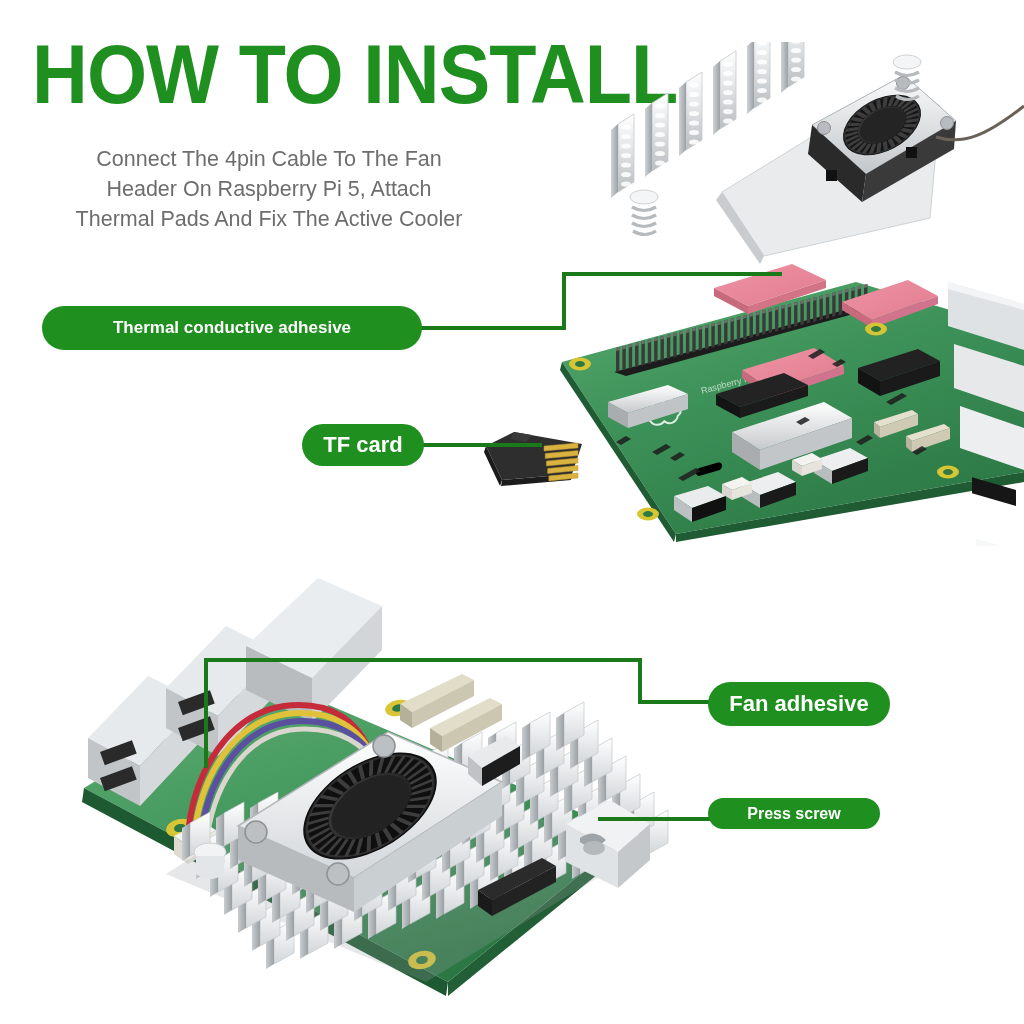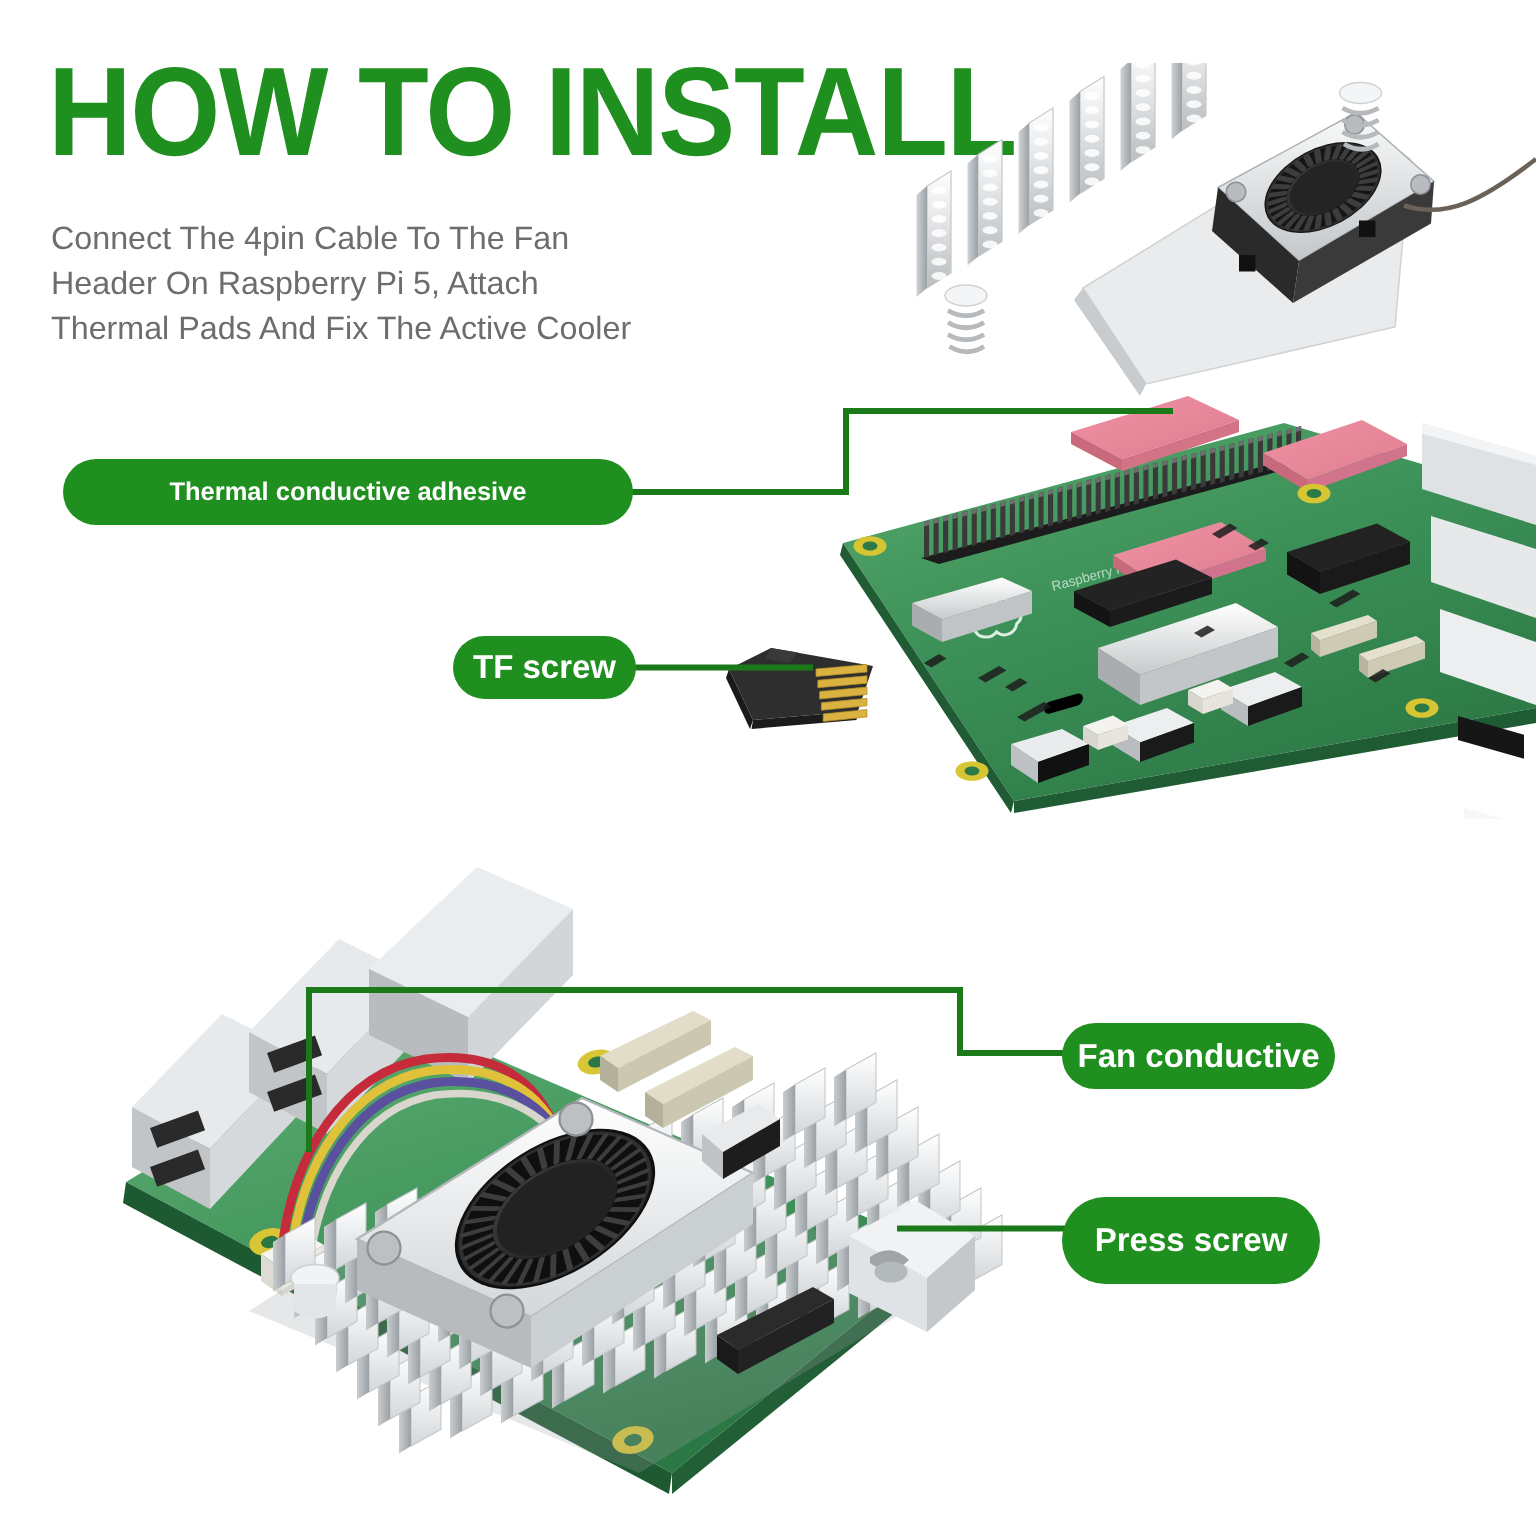--- a/index.html
+++ b/index.html
@@ -11,34 +11,34 @@
   #title{
     position:absolute;left:32px;top:32px;width:520px;
     font-family:"Liberation Sans Narrow","Liberation Sans",sans-serif;
     font-weight:700;font-size:84px;line-height:84px;
     letter-spacing:-1px;color:#1f8f1f;
     transform:scaleX(0.92);transform-origin:left top;
     white-space:nowrap;
   }
   #subtitle{
     position:absolute;left:34px;top:144px;width:470px;
-    font-size:21.5px;line-height:30px;color:#6d6d6d;font-weight:400;
+    font-size:21.5px;line-height:30px;color:#6d6d6d;font-weight:400;text-align:center;
   }
 
   
   .pill{
     position:absolute;background:#1f8f1f;color:#ffffff;
     border-radius:999px;font-weight:700;display:flex;
     align-items:center;justify-content:center;
     box-shadow:0 0 0 0 rgba(0,0,0,0);white-space:nowrap;
   }
   #pill-thermal{left:42px;top:306px;width:380px;height:44px;font-size:17px;}
   #pill-tf{left:302px;top:424px;width:122px;height:42px;font-size:22px;}
   #pill-fan{left:708px;top:682px;width:182px;height:44px;font-size:22px;}
-  #pill-screw{left:708px;top:798px;width:172px;height:58px;font-size:22px;}
+  #pill-screw{left:708px;top:798px;width:172px;height:31px;font-size:16px;}
 
   
   .ln{position:absolute;background:#1a7a1a;}
   .lh{height:4px;}
   .lv{width:4px;}
   
   #ln-th-1{left:418px;top:326px;width:148px;}
   #ln-th-2{left:562px;top:272px;height:58px;}
   #ln-th-3{left:562px;top:272px;width:220px;}
   
@@ -827,17 +827,17 @@
   <div class="ln lh" id="ln-tf-1"></div>
 
   <div class="ln lh" id="ln-fan-1"></div>
   <div class="ln lv" id="ln-fan-2"></div>
   <div class="ln lh" id="ln-fan-3"></div>
   <div class="ln lv" id="ln-fan-4"></div>
 
   <div class="ln lh" id="ln-scr-1"></div>
 
   <div class="pill" id="pill-thermal">Thermal conductive adhesive</div>
-  <div class="pill" id="pill-tf">TF screw</div>
-  <div class="pill" id="pill-fan">Fan conductive</div>
+  <div class="pill" id="pill-tf">TF card</div>
+  <div class="pill" id="pill-fan">Fan adhesive</div>
   <div class="pill" id="pill-screw">Press screw</div>
 
 </div>
 
 </body></html>

